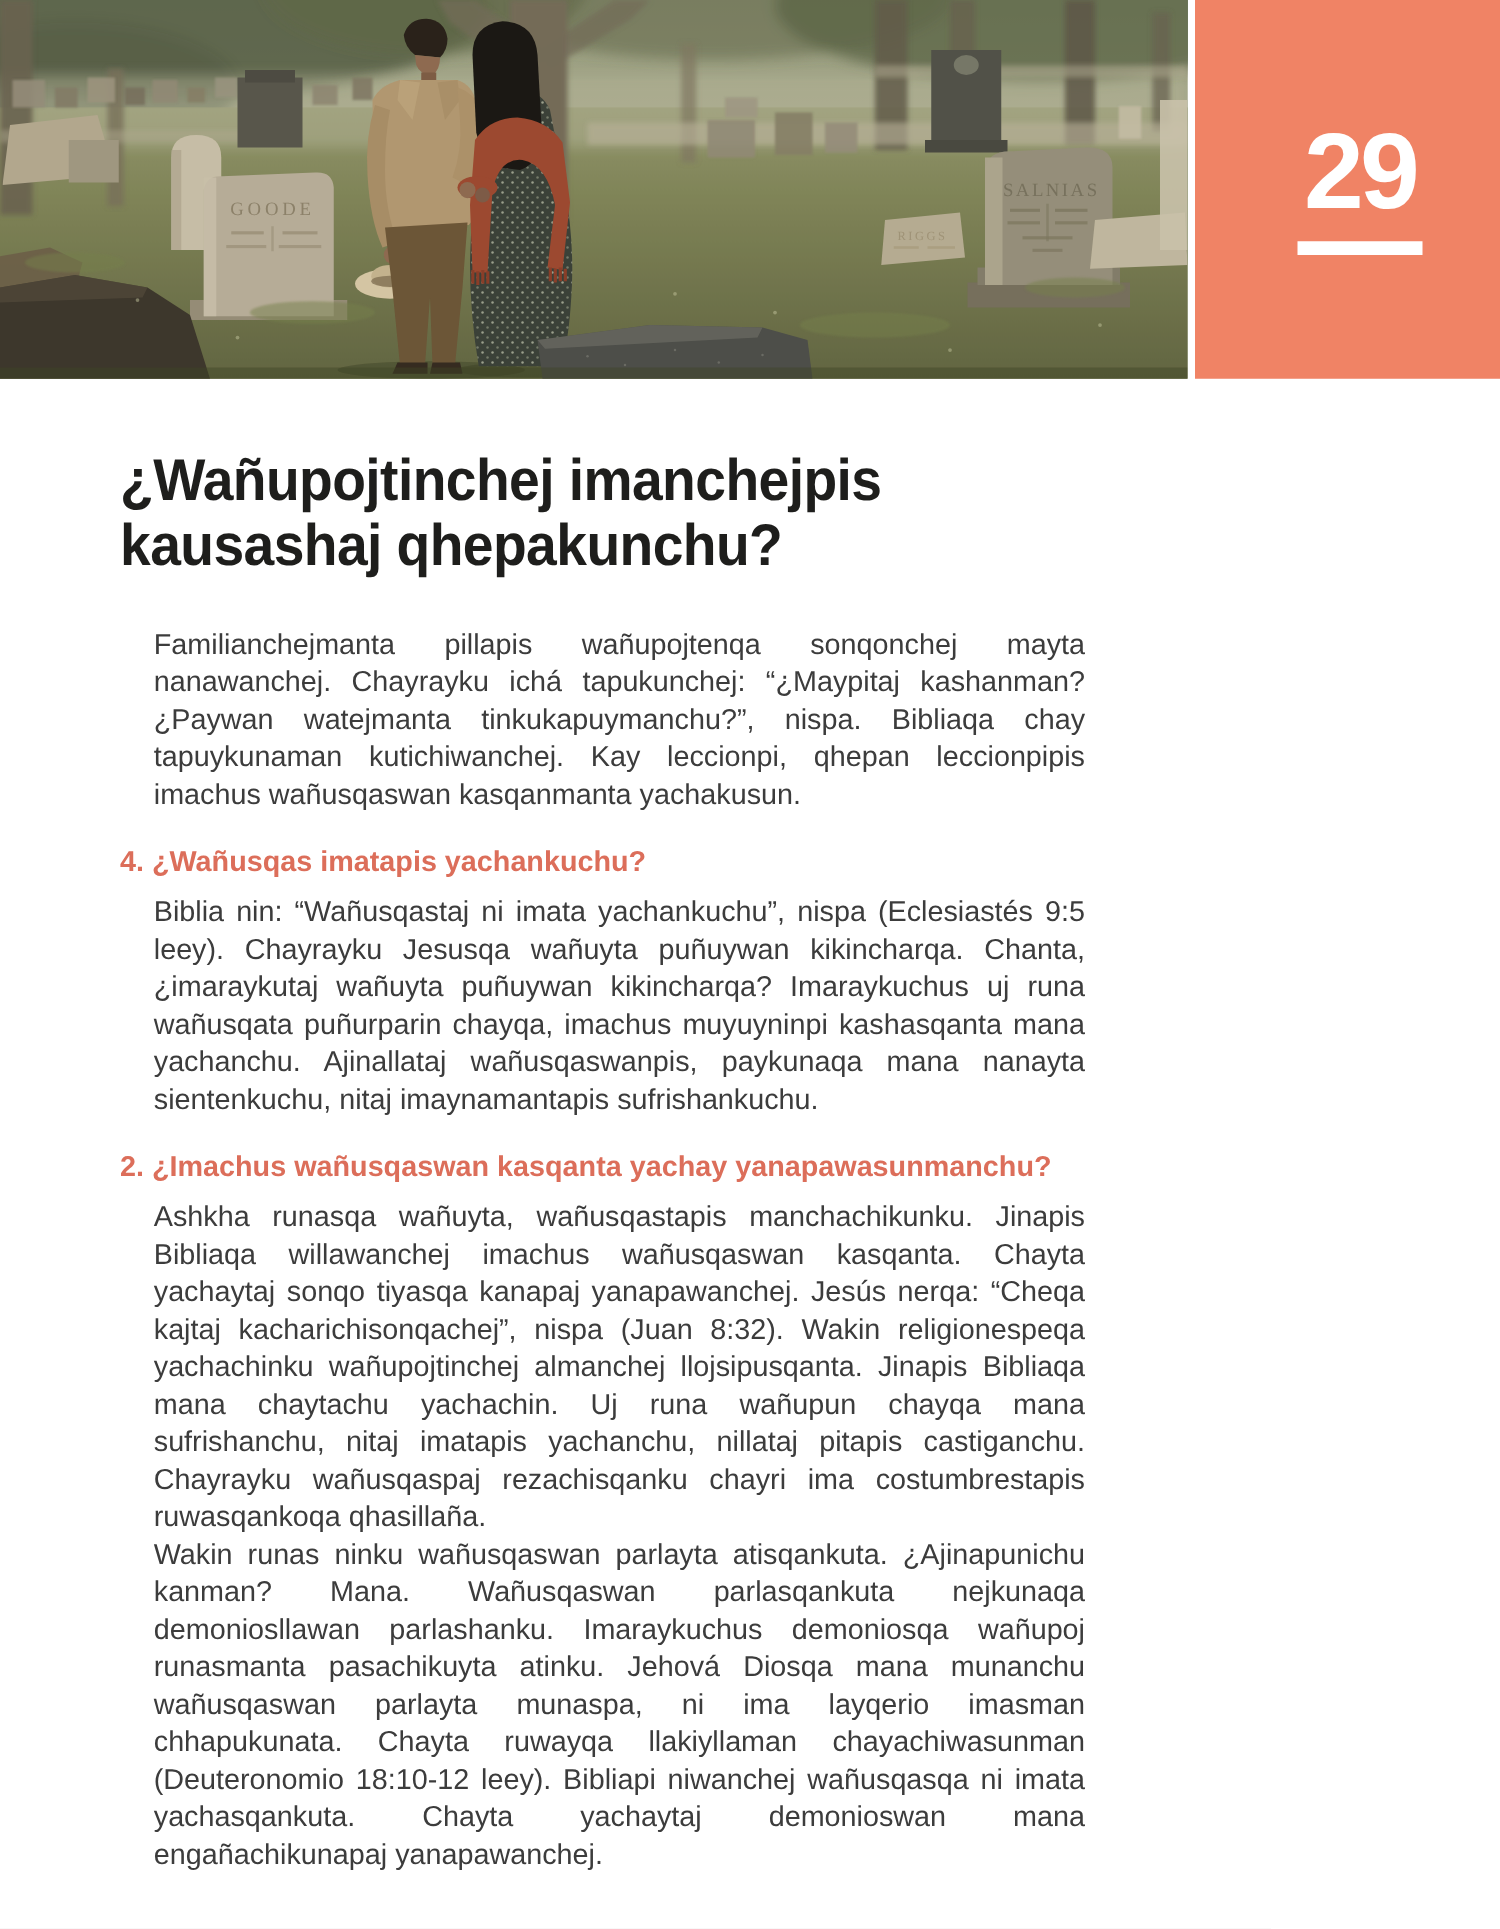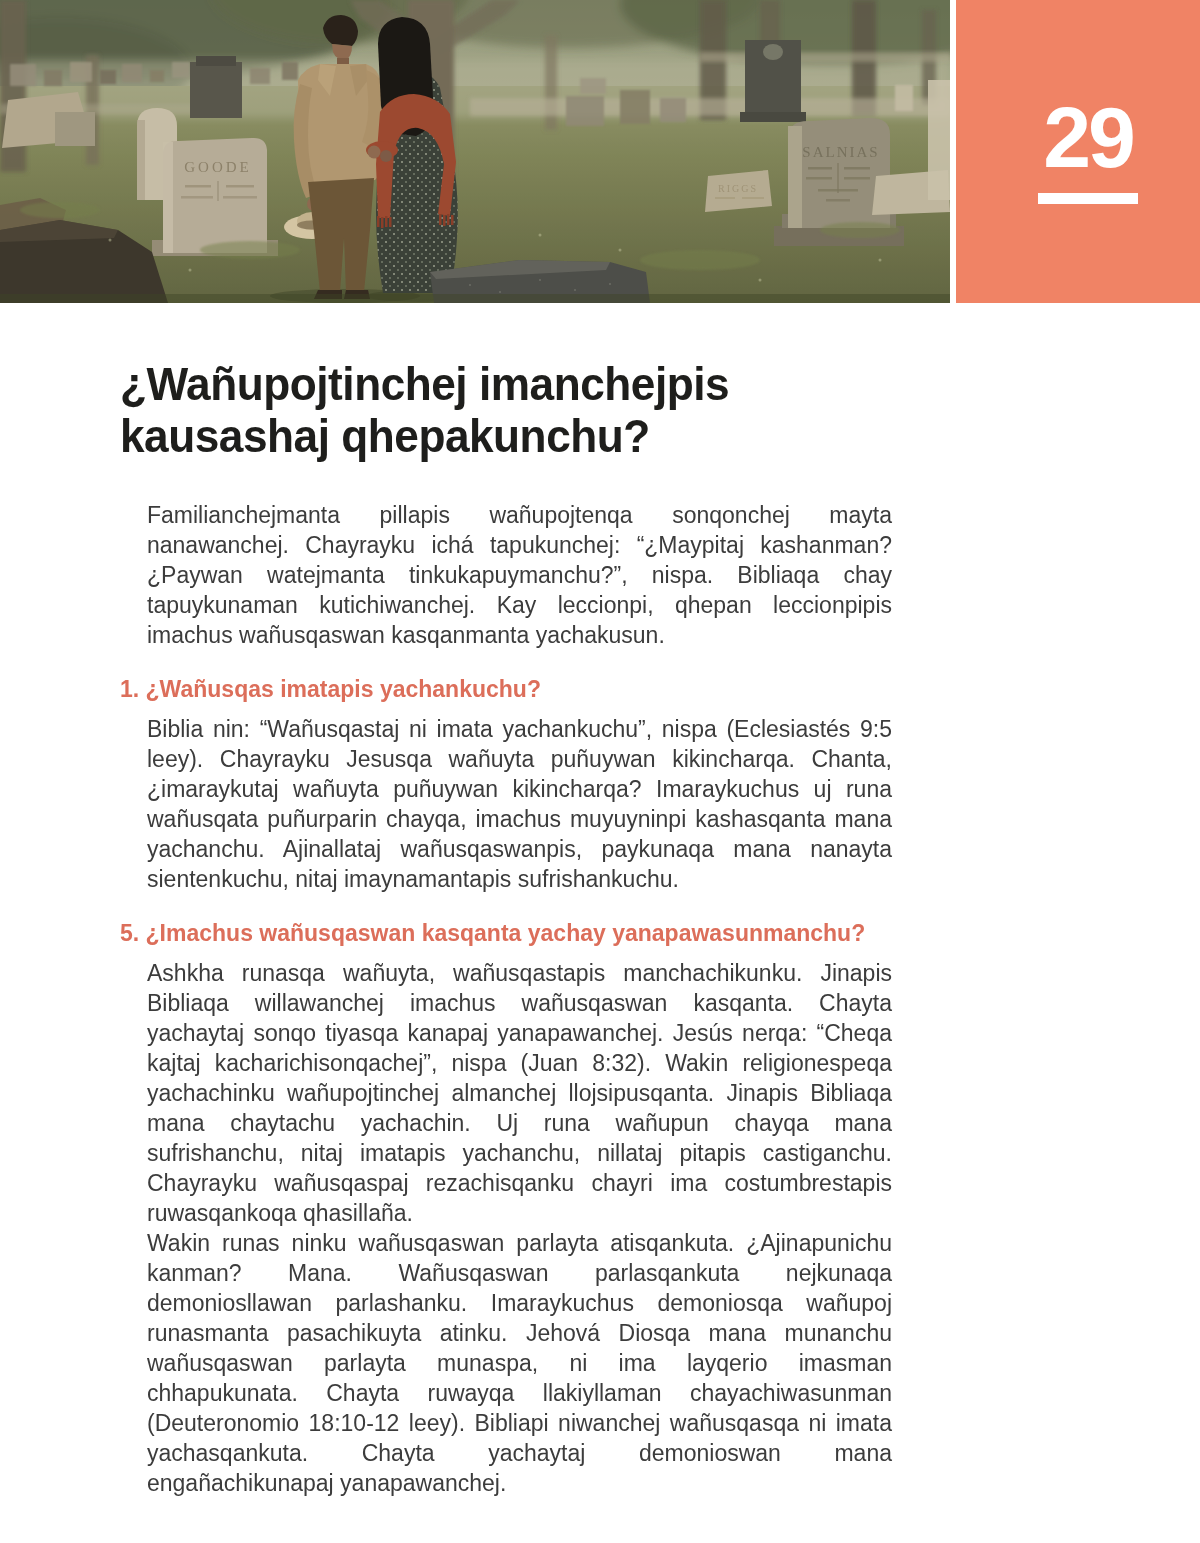--- a/index.html
+++ b/index.html
@@ -16,21 +16,21 @@
   
   .hero{position:relative;height:303px;}
   .hero-photo{position:absolute;left:0;top:0;width:950px;height:303px;overflow:hidden;background:#9aa183;}
   .hero-photo svg{display:block;}
   .lesson-panel{position:absolute;left:956px;top:0;width:264px;height:303px;background:var(--accent);
     display:flex;flex-direction:column;align-items:center;justify-content:center;}
   .lesson-number{font-size:86px;font-weight:700;color:#ffffff;line-height:0.9;letter-spacing:-3px;}
   .lesson-rule{width:100px;height:11px;background:#ffffff;margin-top:17px;}
 
   
-  .content{padding:55px 0 0 120px;width:772px;}
+  .content{padding:55px 0 0 96px;width:772px;}
   .title{margin:0 0 38px 0;font-size:47px;line-height:52px;font-weight:700;color:var(--titleInk);
     letter-spacing:-0.5px;transform:scaleX(0.94);transform-origin:left top;}
   .t-line{display:block;white-space:nowrap;}
   .content p{margin:0 0 0 27px;width:745px;font-size:23px;line-height:30px;text-align:justify;
     color:var(--bodyInk);}
   .intro{margin-bottom:27px;}
   .q{margin:25px 0 11px 0;font-size:23px;line-height:28px;font-weight:700;color:var(--heading);}
   section p{margin-bottom:3px;}
   b{font-weight:400;}
 </style>
@@ -237,24 +237,24 @@
 
   <main class="content">
     <h1 class="title">
       <span class="t-line">¿Wañupojtinchej imanchejpis</span>
       <span class="t-line">kausashaj qhepakunchu?</span>
     </h1>
 
     <p class="intro">Familianchejmanta pillapis wañupojtenqa sonqonchej mayta nanawanchej. Chayrayku ichá tapukunchej: “¿Maypitaj kashanman? ¿Paywan watejmanta tinkukapuymanchu?”, nispa. Bibliaqa chay tapuykunaman kutichiwanchej. Kay leccionpi, qhepan leccionpipis imachus wañusqaswan kasqanmanta yachakusun.</p>
 
     <section>
-      <h2 class="q">1. ¿Wañusqas imatapis yachankuchu?</h2>
+      <h2 class="q">4. ¿Wañusqas imatapis yachankuchu?</h2>
       <p><span>Biblia nin: </span><b>“Wañusqastaj ni imata yachankuchu”,</b><span> nispa (Eclesiastés 9:5 leey). Chayrayku Jesusqa wañuyta puñuywan kikincharqa. Chanta, ¿imaraykutaj wañuyta puñuywan kikincharqa? Imaraykuchus uj runa wañusqata puñurparin chayqa, imachus muyuyninpi kashasqanta mana yachanchu. Ajinallataj wañusqaswanpis, paykunaqa mana nanayta sientenkuchu, nitaj imaynamantapis sufrishankuchu.</span></p>
     </section>
 
     <section>
-      <h2 class="q">5. ¿Imachus wañusqaswan kasqanta yachay yanapawasunmanchu?</h2>
+      <h2 class="q">2. ¿Imachus wañusqaswan kasqanta yachay yanapawasunmanchu?</h2>
       <p><span>Ashkha runasqa wañuyta, wañusqastapis manchachikunku. Jinapis Bibliaqa willawanchej imachus wañusqaswan kasqanta. Chayta yachaytaj sonqo tiyasqa kanapaj yanapawanchej. Jesús nerqa: </span><b>“Cheqa kajtaj kacharichisonqachej”,</b><span> nispa (Juan 8:32). Wakin religionespeqa yachachinku wañupojtinchej almanchej llojsipusqanta. Jinapis Bibliaqa mana chaytachu yachachin. Uj runa wañupun chayqa mana sufrishanchu, nitaj imatapis yachanchu, nillataj pitapis castiganchu. Chayrayku wañusqaspaj rezachisqanku chayri ima costumbrestapis ruwasqankoqa qhasillaña.</span></p>
       <p><span>Wakin runas ninku wañusqaswan parlayta atisqankuta. ¿Ajinapunichu kanman? Mana. Wañusqaswan parlasqankuta nejkunaqa demoniosllawan parlashanku. Imaraykuchus demoniosqa wañupoj runasmanta pasachikuyta atinku. Jehová Diosqa mana munanchu wañusqaswan parlayta munaspa, ni ima layqerio imasman chhapukunata. Chayta ruwayqa llakiyllaman chayachiwasunman (Deuteronomio 18:10-12 leey). Bibliapi niwanchej wañusqasqa ni imata yachasqankuta. Chayta yachaytaj demonioswan mana engañachikunapaj yanapawanchej.</span></p>
     </section>
   </main>
 
 </div>
 
 </body></html>

